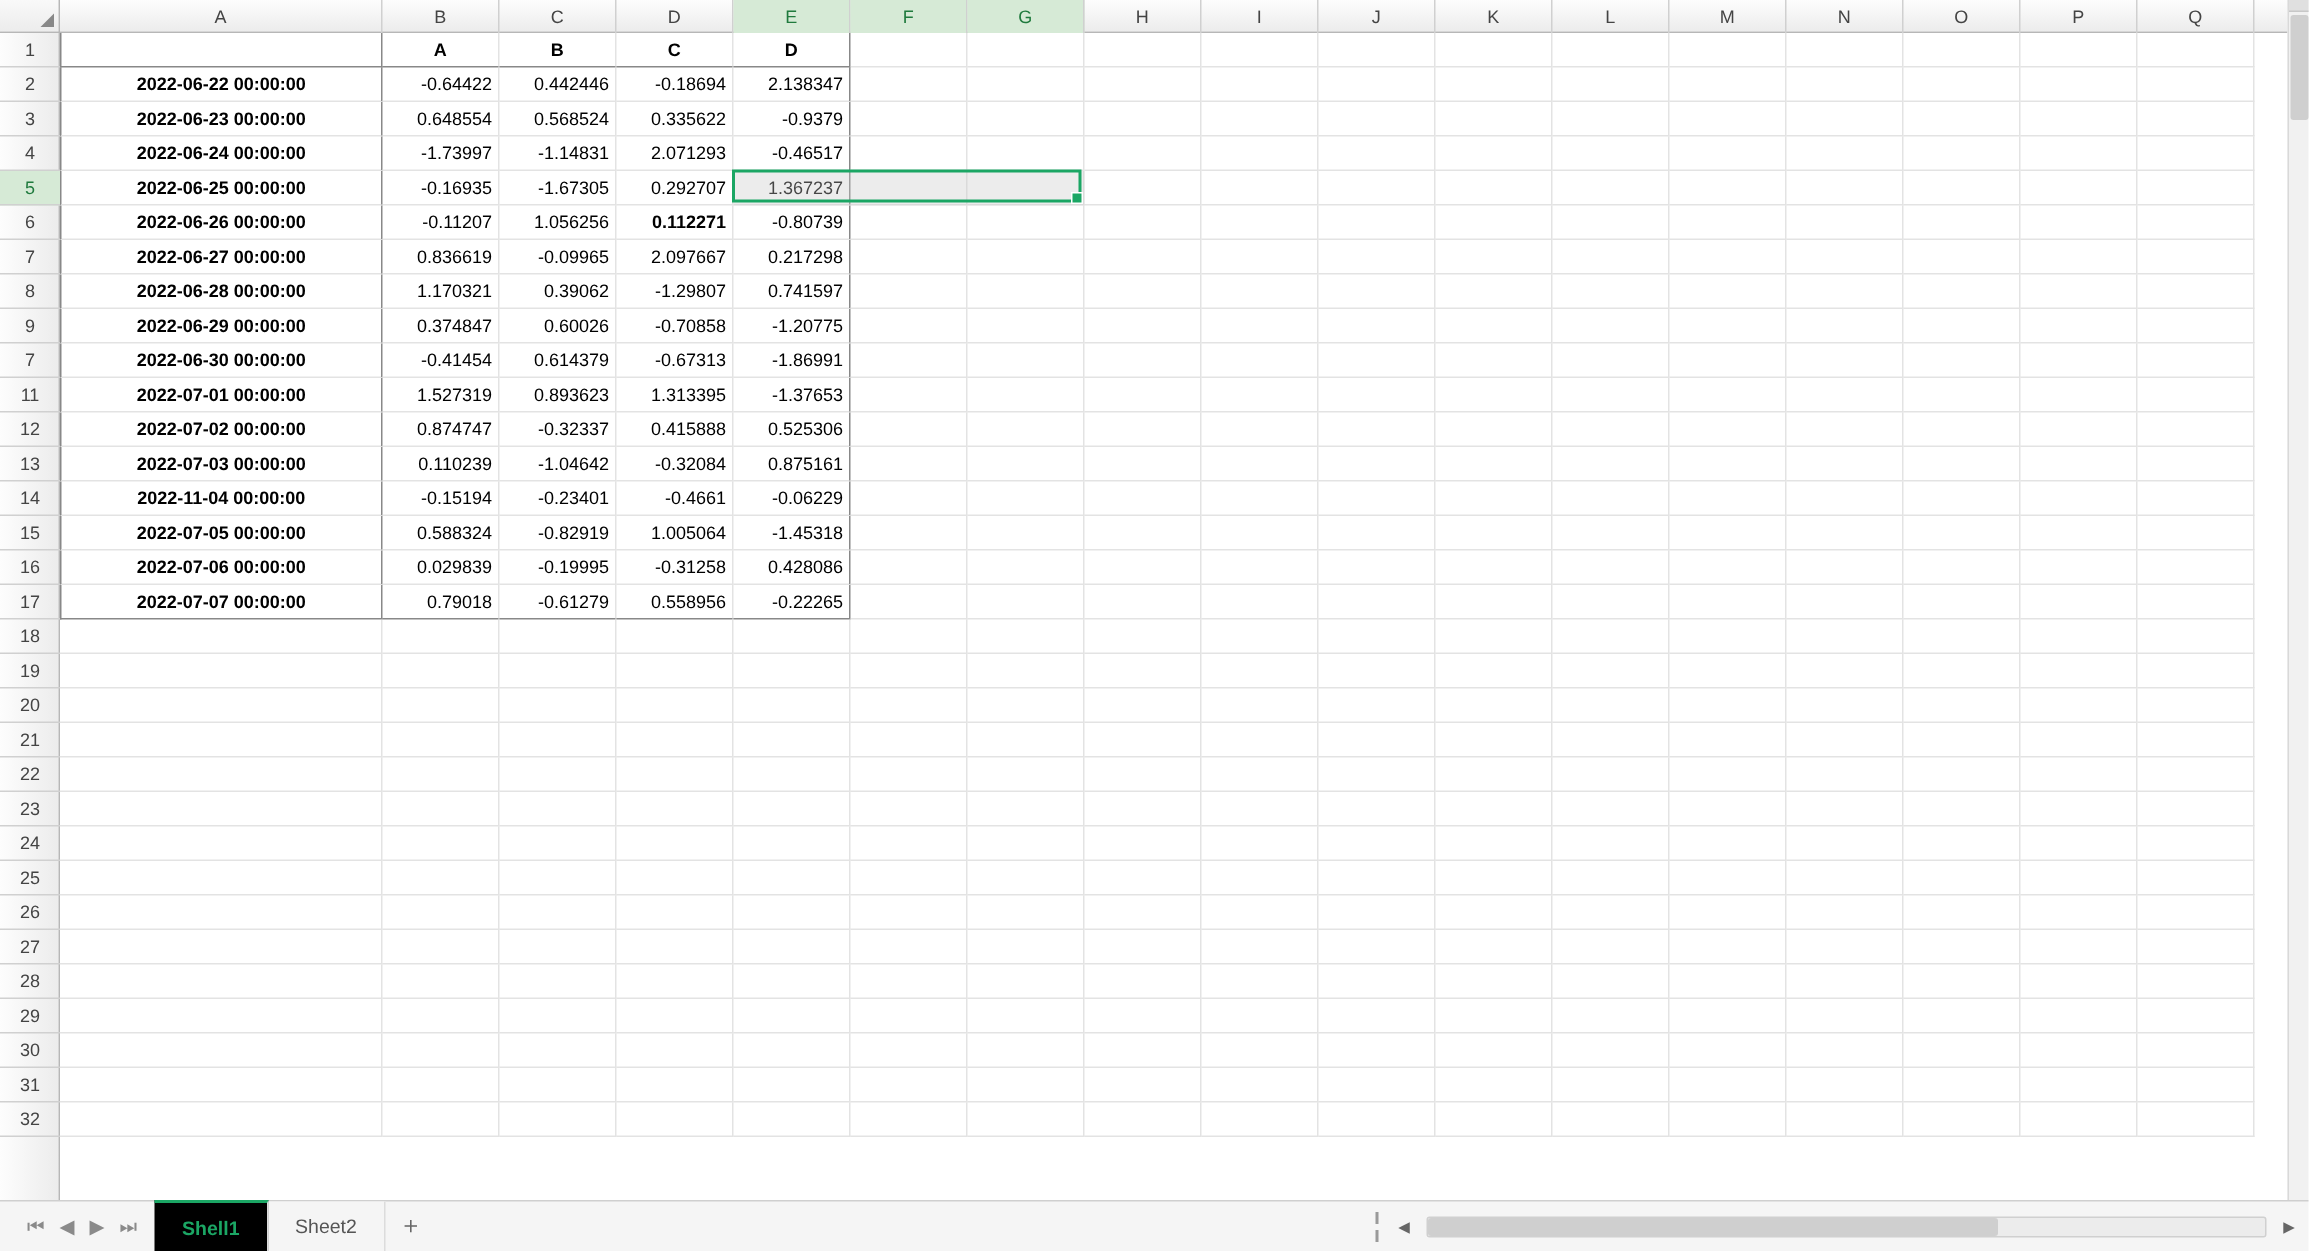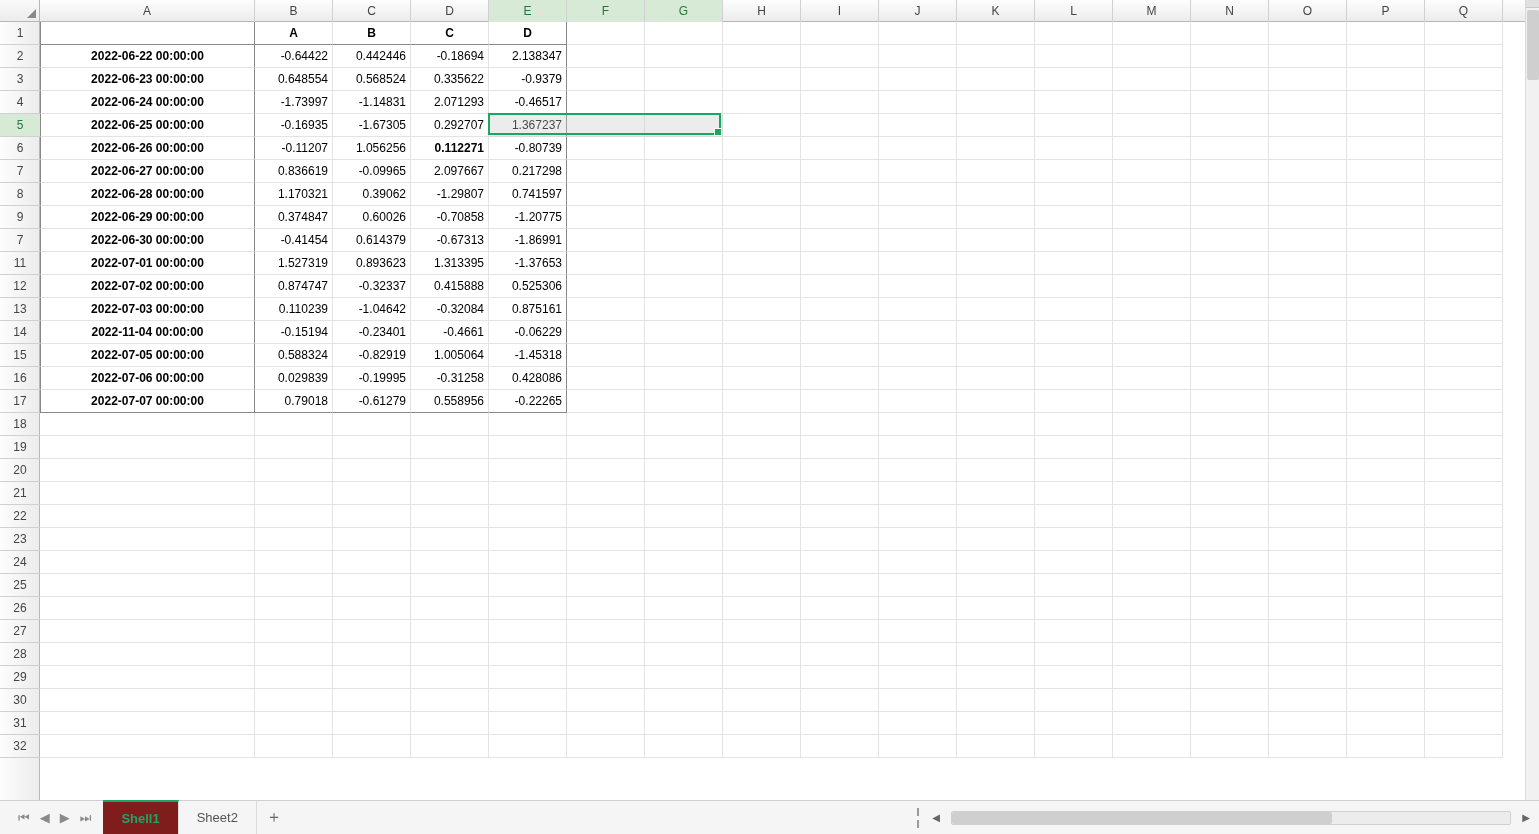--- a/index.html
+++ b/index.html
@@ -150,21 +150,21 @@
   .tab {
     padding: 0 18px;
     display: flex;
     align-items: center;
     font-size: 13px;
     color: #555;
     border-right: 1px solid #dcdcdc;
     background: #f5f5f5;
   }
   .tab.active {
-    background: #7f1d1d;
+    background: #000000;
     color: #1ba664;
     font-weight: 600;
     border-top: 2px solid #1ba664;
     margin-top: -1px;
   }
   .tab-add {
     width: 34px;
     display:flex;align-items:center;justify-content:center;
     color:#666;font-size:16px;
   }

